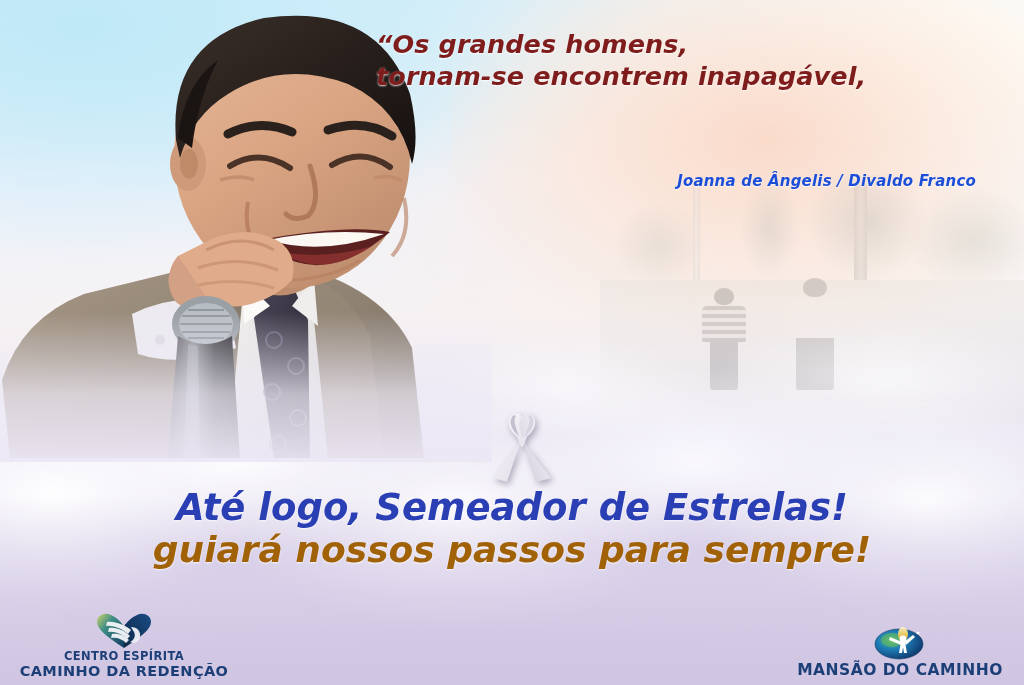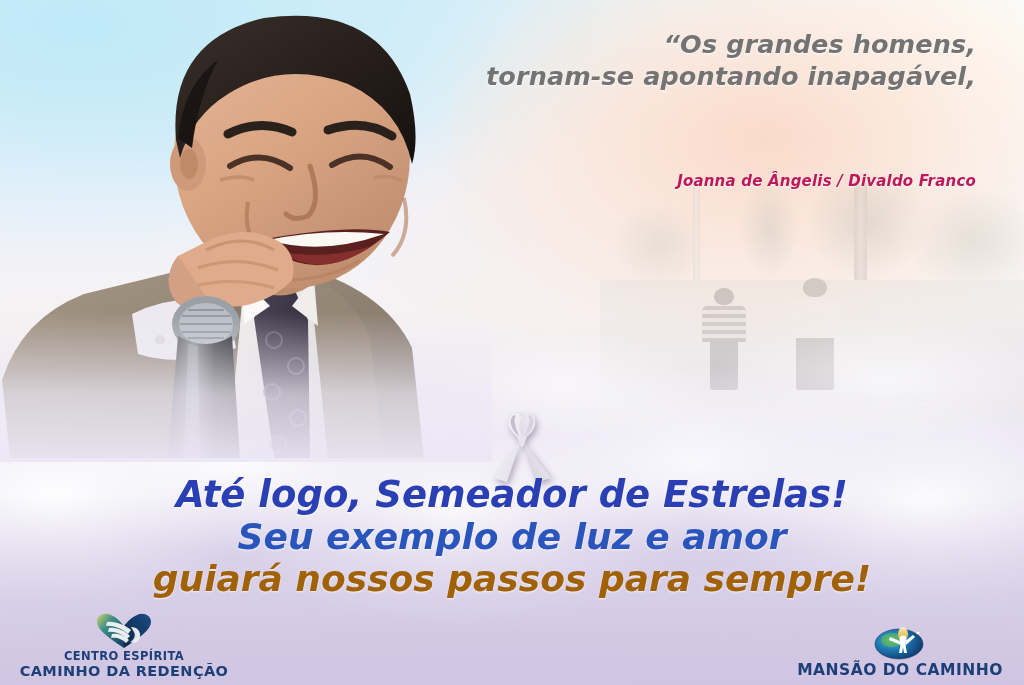--- a/index.html
+++ b/index.html
@@ -108,47 +108,47 @@
   .portrait svg{width:100%;height:100%;display:block;}
   .portrait-fade{
     position:absolute;left:0;bottom:-4px;width:100%;height:150px;
     background:linear-gradient(rgba(236,232,245,0) 0%, rgba(238,234,246,.75) 55%, rgba(236,231,245,.96) 100%);
     pointer-events:none;
   }
 
   
   .quote{
     position:absolute;right:48px;top:28px;width:600px;
-    text-align:right;
-    color:#737373;
+    text-align:left;
+    color:#7f1d1d;
     font-style:italic;font-weight:bold;
     font-size:25.5px;line-height:32px;
     letter-spacing:.1px;
     text-shadow:0 1px 2px rgba(255,255,255,.85);
   }
   .quote .ln{display:block;white-space:nowrap;}
   .quote-author{
     position:absolute;right:48px;top:172px;width:600px;
     text-align:right;
-    color:#be185d;
+    color:#1d4ed8;
     font-style:italic;font-weight:bold;
     font-size:15px;letter-spacing:.2px;
     text-shadow:0 1px 2px rgba(255,255,255,.8);
   }
 
   
   .ribbon{
     position:absolute;left:487px;top:410px;width:70px;height:76px;
   }
   .ribbon svg{width:100%;height:100%;display:block;
     filter:drop-shadow(2px 3px 3px rgba(90,80,110,.45));}
 
   
   .headline{
-    position:absolute;left:0;top:474px;width:1024px;
+    position:absolute;left:0;top:487px;width:1024px;
     text-align:center;
     font-style:italic;font-weight:bold;
     line-height:42px;
   }
   .headline .hl{
     display:block;white-space:nowrap;
     text-shadow:0 1px 2px rgba(255,255,255,.75);
   }
   .hl-1{font-size:37px;color:#2b3fb4;}
   .hl-2{font-size:36px;color:#2a55bd;}
@@ -298,21 +298,21 @@
           <path d="M 196 350 h 36"></path>
       </g>
       <path d="M 186 348 L 176 470 L 248 470 L 240 348 Q 214 364 186 348 Z" fill="url(#micG)"></path>
       <path d="M 196 356 L 192 470 L 208 470 L 206 358 Z" fill="#a9aeb4" opacity=".55"></path>
     </svg>
     <div class="portrait-fade"></div>
   </div>
 
   <div class="quote">
     <span class="ln">“Os grandes homens,</span>
-    <span class="ln">tornam-se apontando inapagável,</span>
+    <span class="ln">tornam-se encontrem inapagável,</span>
   </div>
   <div class="quote-author">Joanna de Ângelis / Divaldo Franco</div>
 
   <div class="ribbon">
     <svg viewBox="0 0 70 76" xmlns="http://www.w3.org/2000/svg" aria-hidden="true">
       <defs>
         <linearGradient id="rbA" x1="0" y1="0" x2="1" y2="1">
           <stop offset="0%" stop-color="#ffffff"></stop>
             <stop offset="100%" stop-color="#dcd8e4"></stop>
         </linearGradient>
@@ -324,21 +324,20 @@
       <path d="M35 30 C 20 22 18 8 27 4 C 36 1 40 12 36 24 L 20 72 L 6 68 Z" fill="url(#rbA)"></path>
       <path d="M35 30 C 50 22 52 8 43 4 C 34 1 30 12 34 24 L 50 72 L 64 68 Z" fill="url(#rbB)"></path>
       <path d="M27 5 C 21 9 23 19 32 26 C 28 16 26 9 29 6 Z" fill="#b9b3c6" opacity=".8"></path>
       <path d="M43 5 C 49 9 47 19 38 26 C 42 16 44 9 41 6 Z" fill="#cfc9d8" opacity=".7"></path>
       <path d="M30 27 L 40 27 L 36 37 L 34 37 Z" fill="#e9e5ef"></path>
     </svg>
   </div>
 
   <div class="headline">
     <span class="hl hl-1">Até logo, Semeador de Estrelas!</span>
-    <span class="hl hl-2">Seu exemplo de luz e amor</span>
     <span class="hl hl-3">guiará nossos passos para sempre!</span>
   </div>
 
   <div class="logo logo-left">
     <div class="logo-mark">
       <svg width="58" height="38" viewBox="0 0 58 38" xmlns="http://www.w3.org/2000/svg" aria-hidden="true">
         <defs>
           <linearGradient id="hh1" x1="0" y1="0" x2="1" y2="1">
             <stop offset="0%" stop-color="#cfd36a"></stop>
             <stop offset="35%" stop-color="#3f8f86"></stop>

